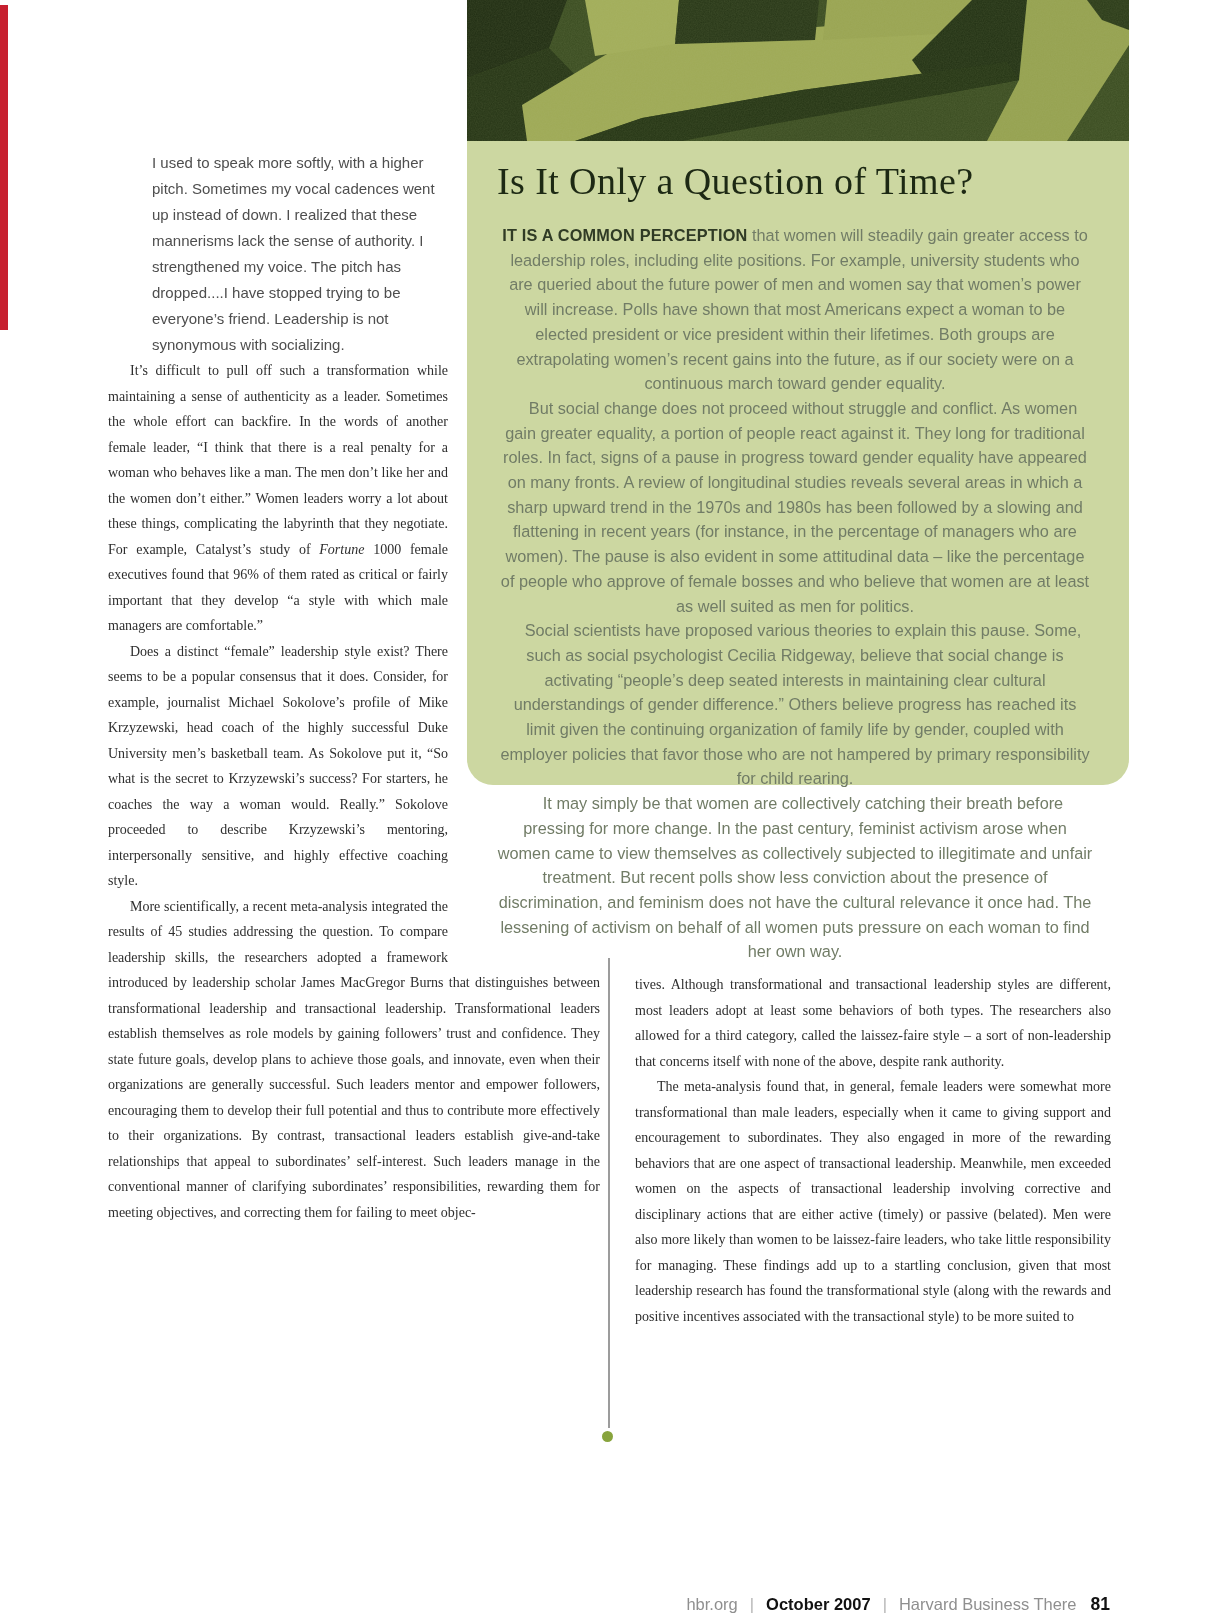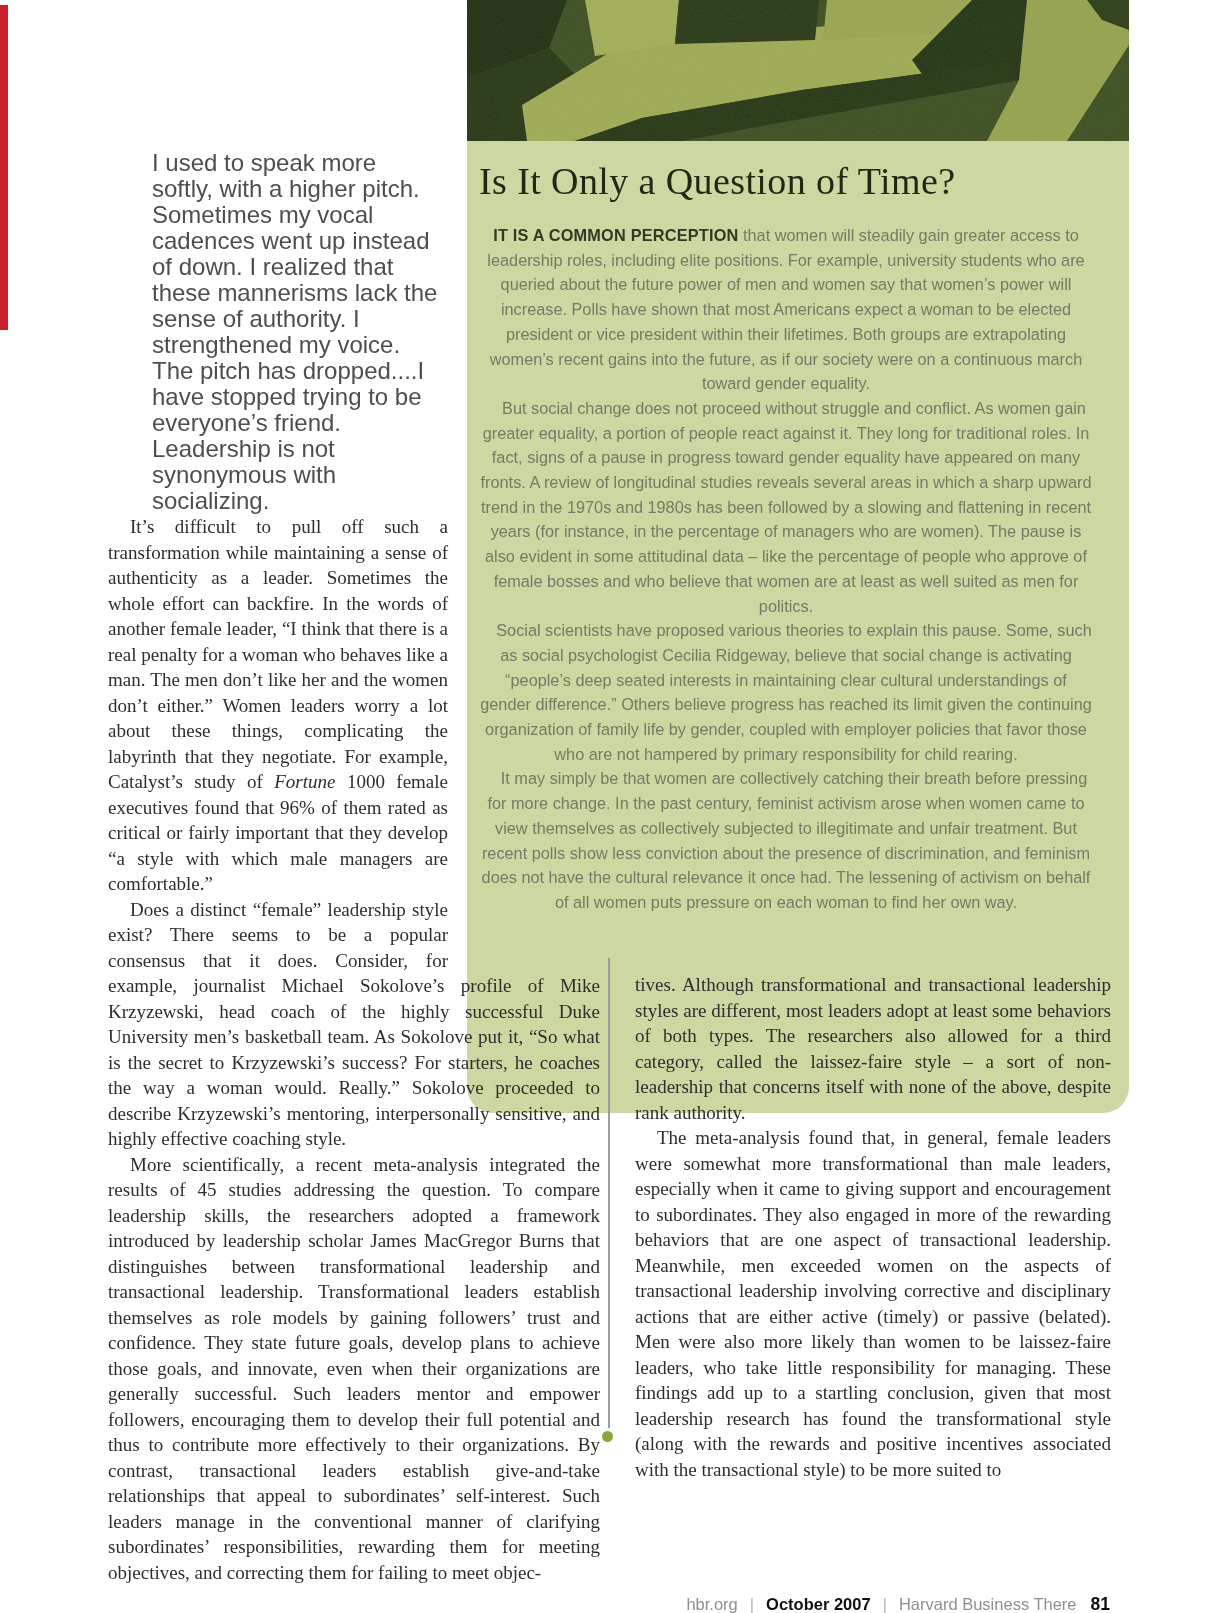--- a/index.html
+++ b/index.html
@@ -13,25 +13,25 @@
   .red-bar {
     position:absolute; left:0; top:5px; width:8px; height:325px;
     background:#c7202f;
   }
   .photo {
     position:absolute; left:467px; top:0; width:662px; height:141px;
     overflow:hidden;
   }
   .photo svg { display:block; width:100%; height:100%; }
   .sidebar {
-    position:absolute; left:467px; top:141px; width:662px; height:972px;
+    position:absolute; left:467px; top:141px; width:662px; height:644px;
     background:#ccd7a1;
     border-radius:0 0 26px 26px;
     box-sizing:border-box;
-    padding:10px 36px 0 12px;
+    padding:10px 36px 0 30px;
   }
   .sidebar-title {
     font-family:"Liberation Serif", serif;
     font-weight:normal;
     font-size:38px;
     color:#1d2914;
     letter-spacing:0.4px;
     margin:8px 0 20px 0;
   }
   .sidebar p {
@@ -47,28 +47,28 @@
     font-weight:bold;
     color:#303b25;
     letter-spacing:0.2px;
   }
   .article {
     position:absolute; left:108px; top:150px; width:492px;
   }
   .col-spacer { float:right; width:152px; height:806px; }
   .quote {
     font-family:"Liberation Sans", sans-serif;
-    font-size:24px;
+    font-size:15px;
     line-height:26px;
     color:#4e4e4e;
     width:290px;
     margin:0 0 0 44px;
   }
   .bp {
-    font-size:19px;
+    font-size:14px;
     line-height:25.5px;
     color:#2e2e2e;
     text-align:justify;
     margin:0;
     hyphens:auto;
   }
   .bp em { font-style:italic; }
   .b-ind { text-indent:22px; }
   .rcol {
     position:absolute; left:635px; top:972px; width:476px;

